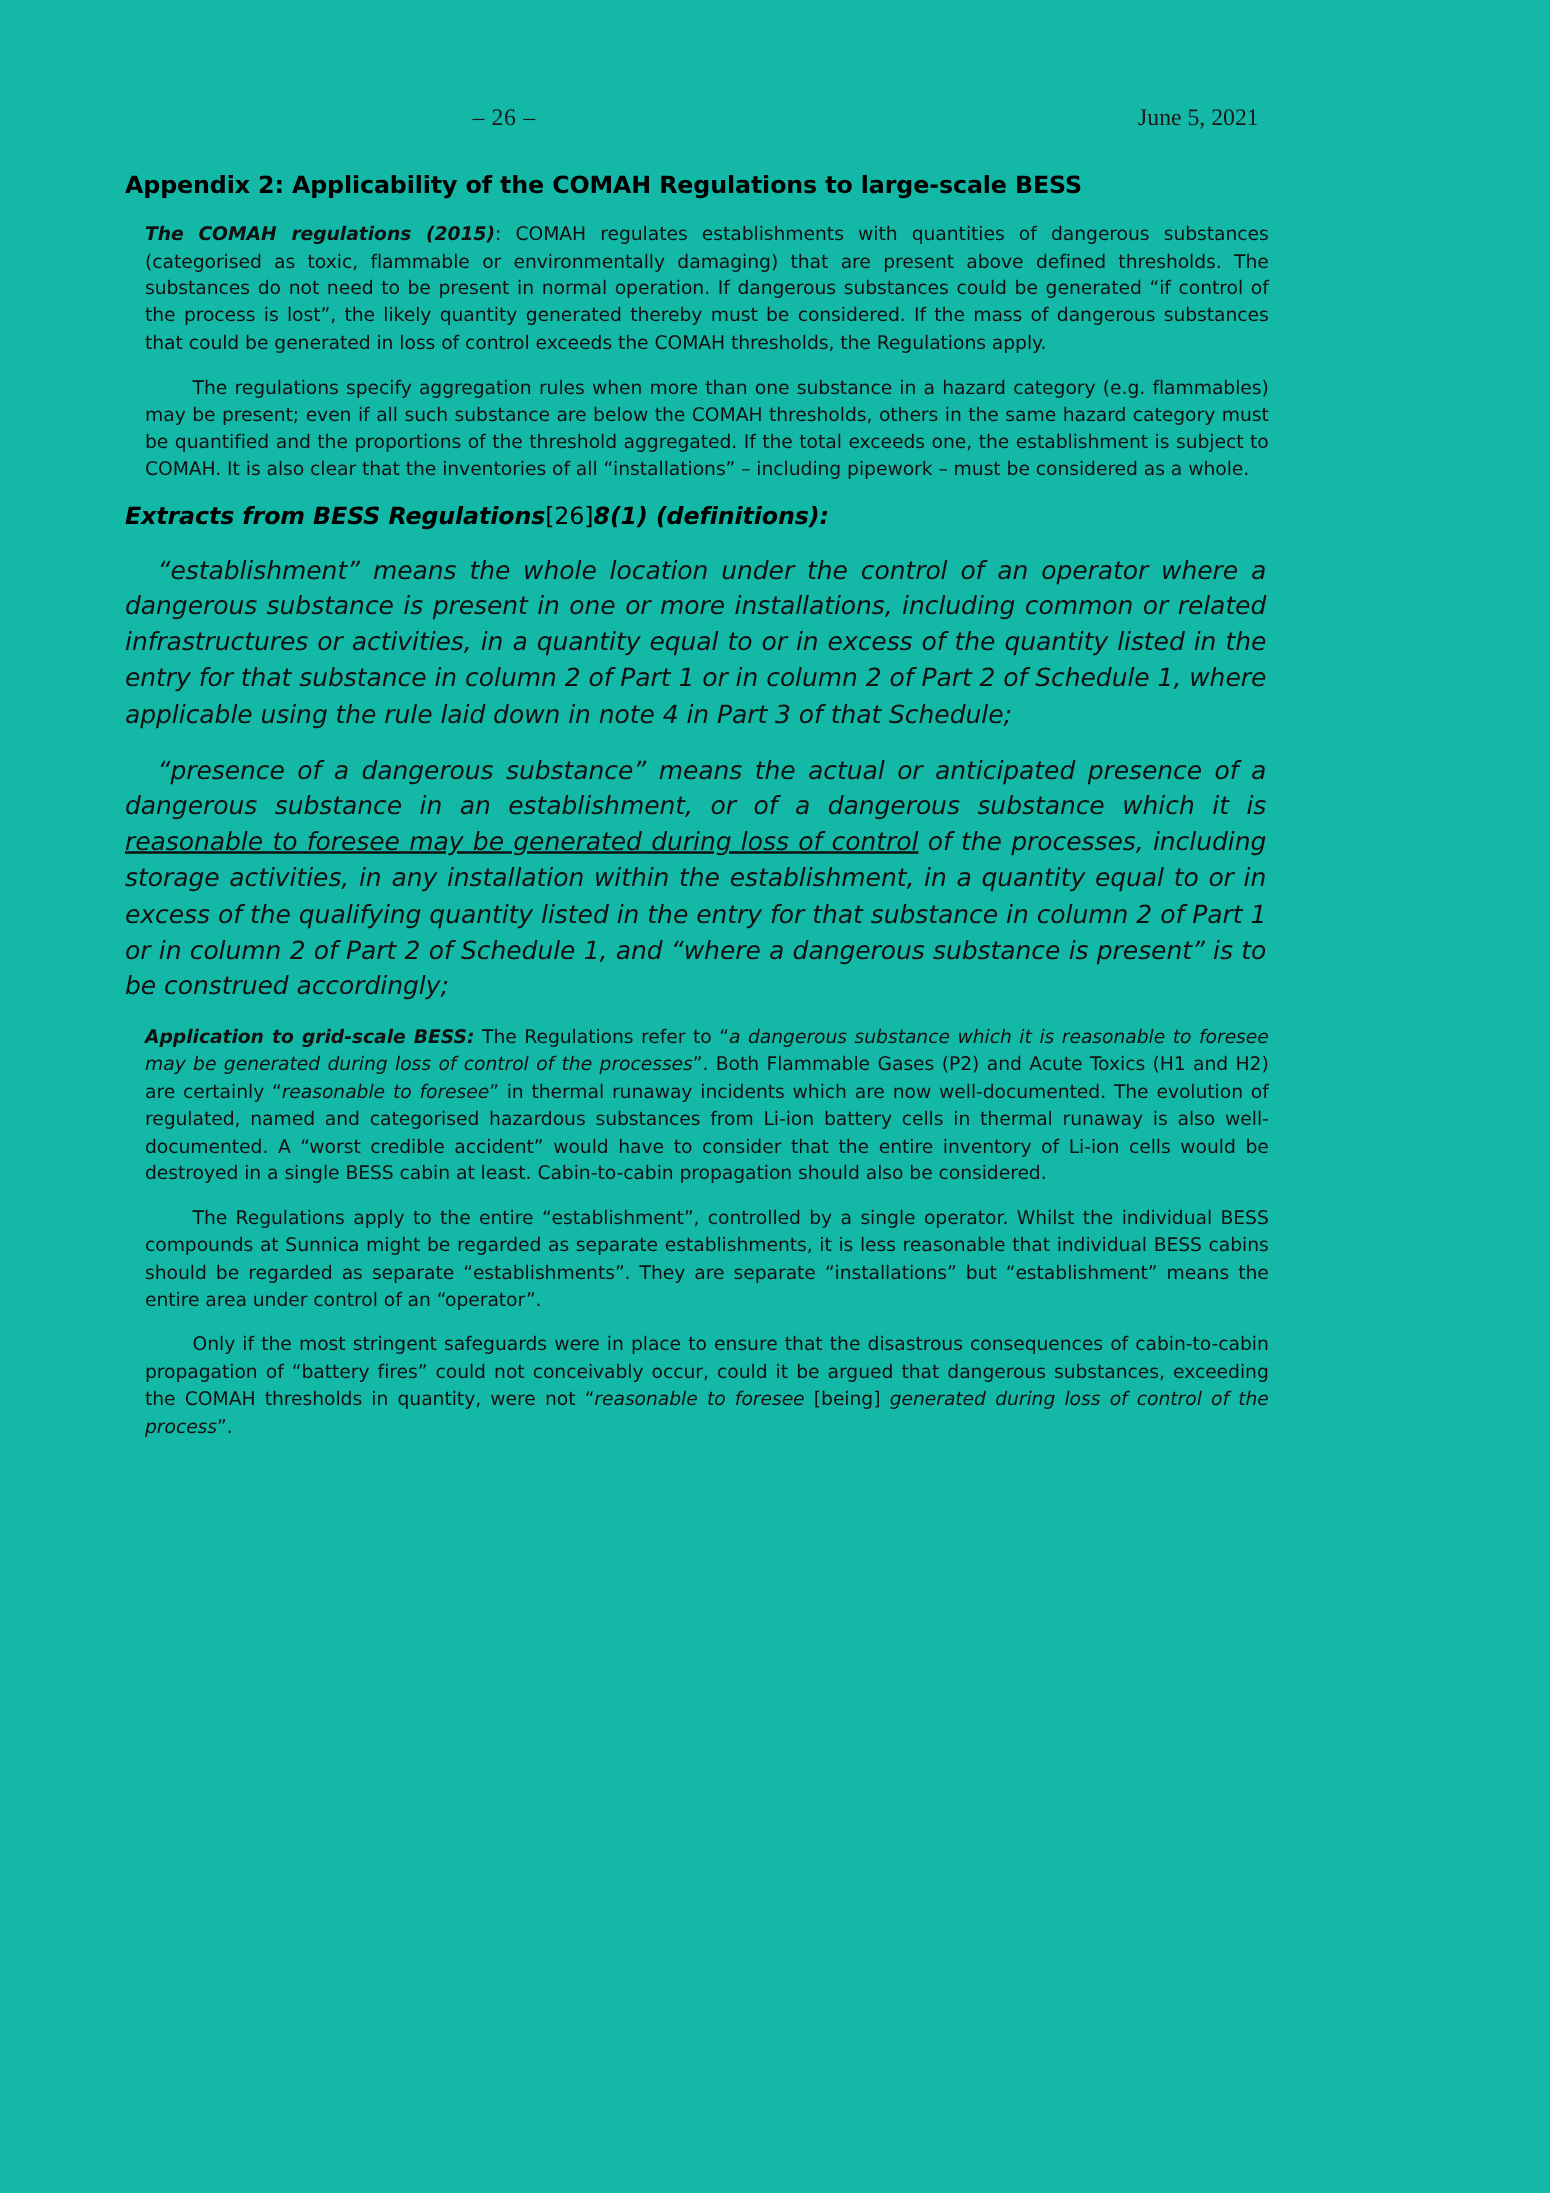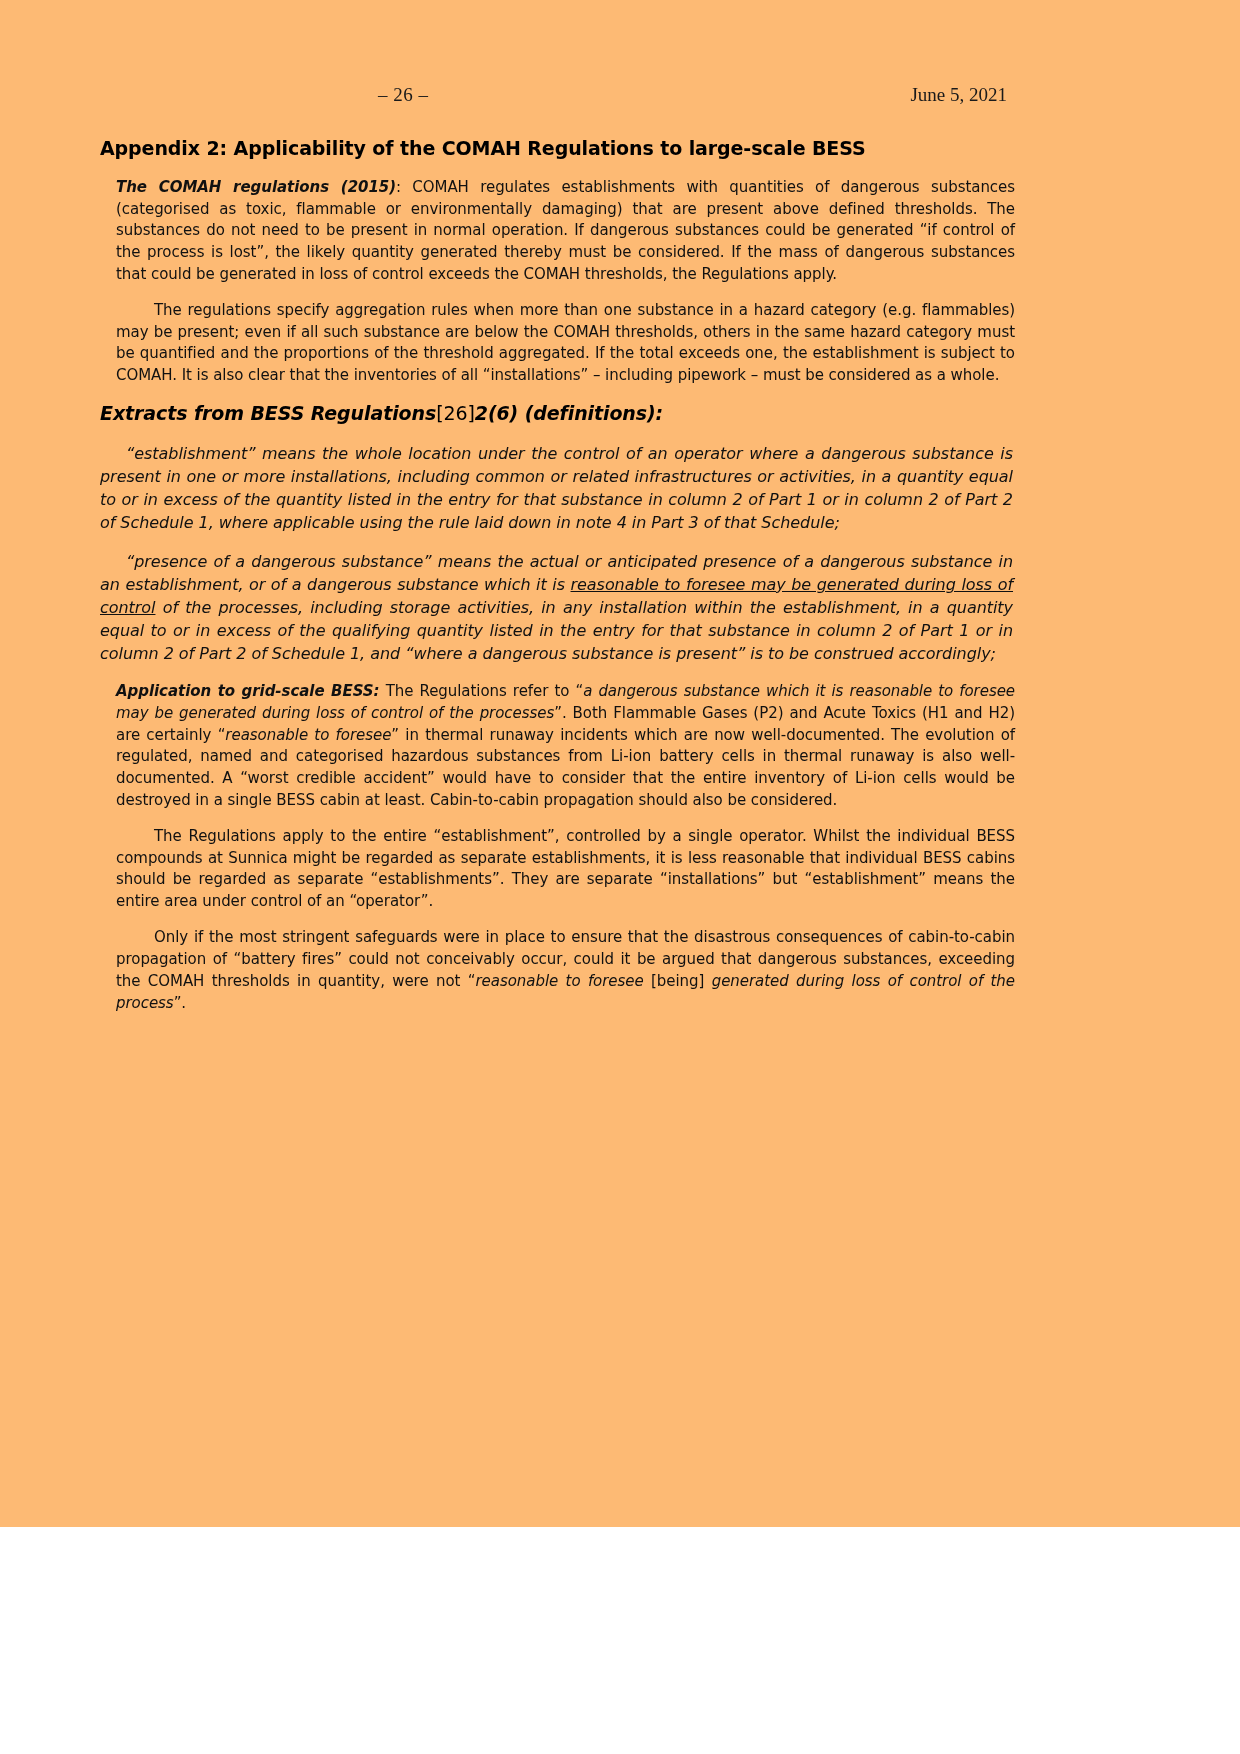--- a/index.html
+++ b/index.html
@@ -2,23 +2,23 @@
 <html><head>
 <meta charset="utf-8">
 <style>
   html, body {
     margin: 0;
     padding: 0;
     background: #ffffff;
   }
   .page {
     width: 1240px;
-    height: 1527px;
+    height: 1754px;
     position: relative;
-    background: #fdba74;
+    background: #14b8a6;
     box-sizing: border-box;
     padding: 0;
     overflow: hidden;
     font-family: "DejaVu Sans", sans-serif;
   }
   .content {
     position: absolute;
     left: 100px;
     top: 0;
     width: 915px;
@@ -69,21 +69,21 @@
   
   .bi { font-weight: bold; font-style: italic; }
   .i  { font-style: italic; }
   .u  { text-decoration: underline; }
 
   
   blockquote.quote {
     margin: 0 0 16px 0;
     padding: 0 2px 0 0;
     font-style: italic;
-    font-size: 16px;
+    font-size: 20px;
     line-height: 1.44;
     color: #111111;
     text-align: justify;
     text-justify: inter-word;
     text-indent: 26px;
     letter-spacing: -0.05px;
   }
 
   
   .sp-a { margin-bottom: 18px; }
@@ -100,21 +100,21 @@
       <span class="docdate">June 5, 2021</span>
     </div>
 
     <div class="h-sec">Appendix 2: Applicability of the COMAH Regulations to large-scale BESS</div>
 
     <p class="body noindent"><span class="bi">The COMAH regulations (2015)</span><span>: COMAH regulates establishments with quantities of dangerous substances (categorised as toxic, flammable or environmentally damaging) that are present above defined thresholds. The substances do not need to be present in normal operation. If dangerous substances could be generated “if control of the process is lost”, the likely quantity generated thereby must be considered.  If the mass of dangerous substances that could be generated in loss of control exceeds the COMAH thresholds, the Regulations apply.</span></p>
 
 
     <p class="body indent sp-a">The regulations specify aggregation rules when more than one substance in a hazard category (e.g. flammables) may be present; even if all such substance are below the COMAH thresholds, others in the same hazard category must be quantified and the proportions of the threshold aggregated. If the total exceeds one, the establishment is subject to COMAH. It is also clear that the inventories of all “installations” – including pipework – must be considered as a whole.</p>
 
-    <div class="h-sec"><span class="bi">Extracts from BESS Regulations</span><span style="font-weight:normal;font-style:normal;">[26]</span><span class="bi">2(6) (definitions):</span></div>
+    <div class="h-sec"><span class="bi">Extracts from BESS Regulations</span><span style="font-weight:normal;font-style:normal;">[26]</span><span class="bi">8(1) (definitions):</span></div>
 
     <blockquote class="quote sp-b">“establishment” means the whole location under the control of an operator where a dangerous substance is present in one or more installations, including common or related infrastructures or activities, in a quantity equal to or in excess of the quantity listed in the entry for that substance in column 2 of Part 1 or in column 2 of Part 2 of Schedule 1, where applicable using the rule laid down in note 4 in Part 3 of that Schedule;</blockquote>
 
     <blockquote class="quote sp-b"><span>“presence of a dangerous substance” means the actual or anticipated presence of a dangerous substance in an establishment,  or of a dangerous substance which it is </span><span class="u">reasonable to foresee may be generated during loss of control</span><span> of the processes, including storage activities, in any installation within the establishment, in a quantity equal to or in excess of the qualifying quantity listed in the entry for that substance in column 2 of Part 1 or in column 2 of Part 2 of Schedule 1, and “where a dangerous substance is present” is to be construed accordingly;</span></blockquote>
 
     <p class="body noindent"><span class="bi">Application to grid-scale BESS:</span><span> The Regulations refer to “</span><span class="i">a dangerous substance which it is reasonable to foresee may be generated during loss of control of the processes</span><span>”.  Both Flammable Gases (P2) and Acute Toxics (H1 and H2) are certainly “</span><span class="i">reasonable to foresee</span><span>” in thermal runaway incidents which are now well-documented. The evolution of regulated, named and categorised hazardous substances from Li-ion battery cells in thermal runaway is also well-documented. A “worst credible accident” would have to consider that the entire inventory of Li-ion cells would be destroyed in a single BESS cabin at least. Cabin-to-cabin propagation should also be considered.</span></p>
 
     <p class="body indent">The Regulations apply to the entire “establishment”, controlled by a single operator. Whilst the individual BESS compounds at Sunnica might be regarded as separate establishments, it is less reasonable that individual BESS cabins should be regarded as separate “establishments”. They are separate “installations” but “establishment” means the entire area under control of an “operator”.</p>
 
     <p class="body indent"><span>Only if the most stringent safeguards were in place to ensure that the disastrous consequences of cabin-to-cabin propagation of “battery fires” could not conceivably occur, could it be argued that dangerous substances, exceeding the COMAH thresholds in quantity, were not “</span><span class="i">reasonable to foresee</span><span> [being] </span><span class="i">generated during loss of control of the process</span><span>”.</span></p>

